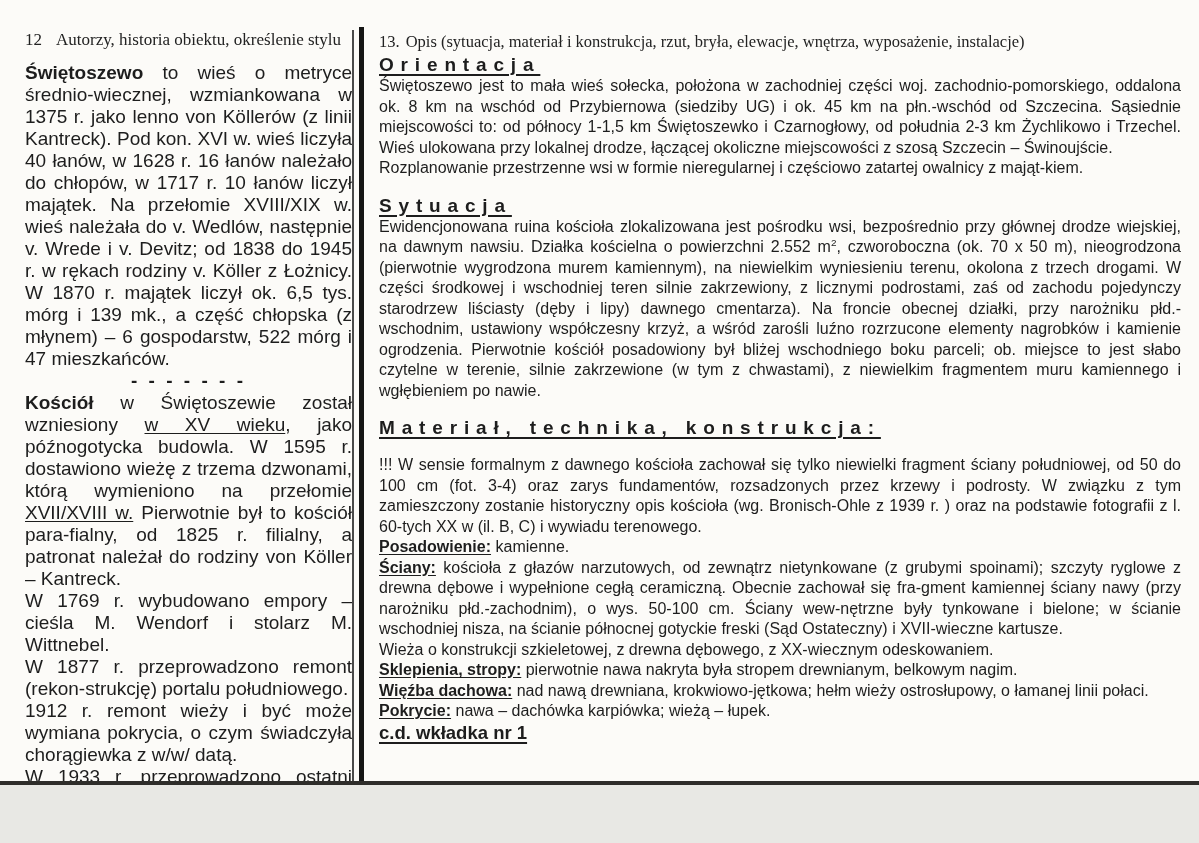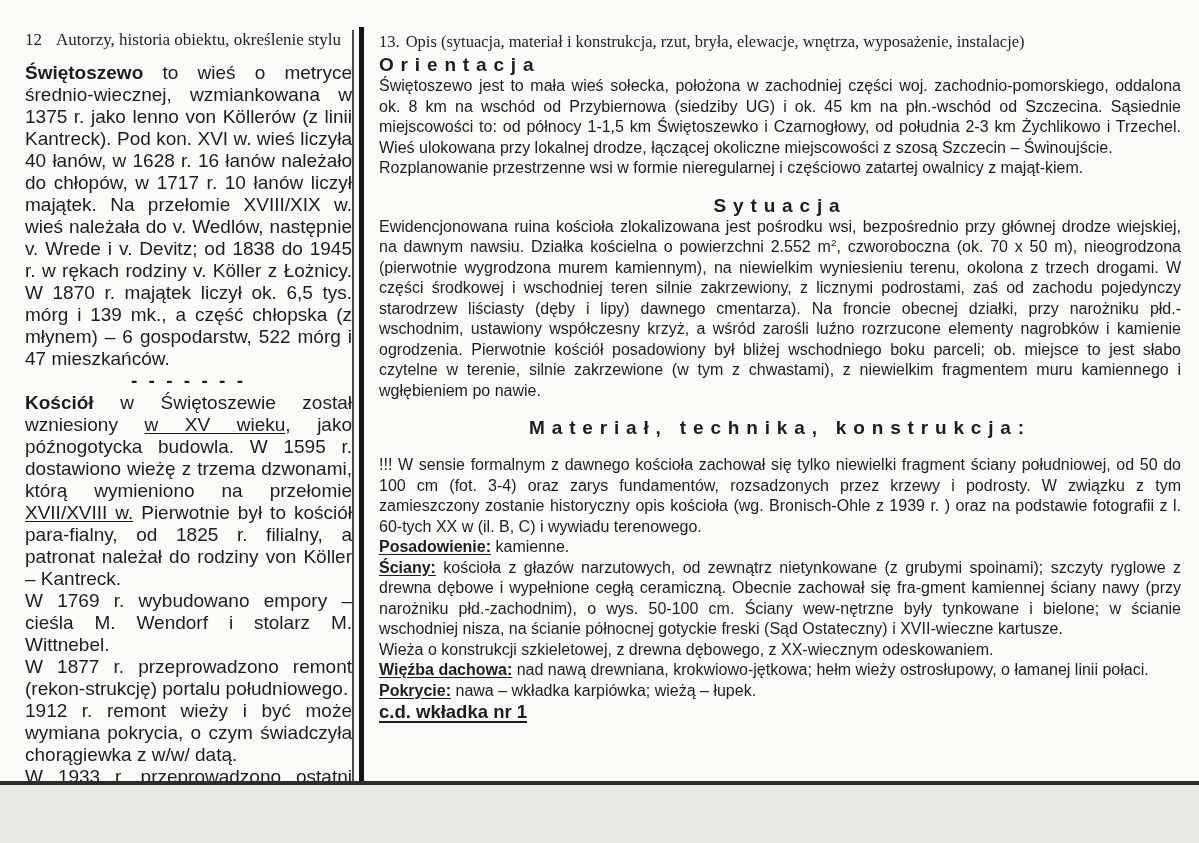--- a/index.html
+++ b/index.html
@@ -44,26 +44,26 @@
   .bu{font-weight:700;text-decoration:underline;text-underline-offset:2px;}
   .sup{vertical-align:super;font-size:0.62em;line-height:0;}
 
   .sep{
     text-align:center;font-weight:700;font-size:19px;
     letter-spacing:3px;line-height:20px;margin:1px 0;
   }
   .sect{
     display:inline-block;
     font-weight:700;font-size:19px;letter-spacing:0.36em;
-    text-underline-offset:3px;
+    text-decoration:underline;text-underline-offset:3px;
     text-decoration-thickness:2px;
     margin:0;
   }
   .sect-wrap{margin:0;}
-  .mt{margin-top:16px;text-align:center;}
+  .mt{margin-top:16px;}
   .mb{margin-bottom:16px;}
   .footer-note{
     font-weight:700;font-size:19px;
     text-decoration:underline;text-underline-offset:3px;text-decoration-thickness:2px;
     margin-top:42px;
   }
   .col-right .footer-note{margin-top:0;font-size:18.5px;}
 </style>
 </head>
 <body>
@@ -103,22 +103,23 @@
     </div>
     <p class="body-text just"><span>Ewidencjonowana ruina kościoła zlokalizowana jest pośrodku wsi, bezpośrednio przy głównej drodze wiejskiej, na dawnym nawsiu. Działka kościelna o powierzchni 2.552 m</span><span class="sup">2</span><span>, czworoboczna (ok. 70 x 50 m), nieogrodzona (pierwotnie wygrodzona murem kamiennym), na niewielkim wyniesieniu terenu, okolona z trzech drogami. W części środkowej i wschodniej teren silnie zakrzewiony, z licznymi podrostami, zaś od zachodu pojedynczy starodrzew liściasty (dęby i lipy) dawnego cmentarza). Na froncie obecnej działki, przy narożniku płd.-wschodnim, ustawiony współczesny krzyż, a wśród zarośli luźno rozrzucone elementy nagrobków i kamienie ogrodzenia. Pierwotnie kościół posadowiony był bliżej wschodniego boku parceli; ob. miejsce to jest słabo czytelne w terenie, silnie zakrzewione (w tym z chwastami), z niewielkim fragmentem muru kamiennego i wgłębieniem po nawie.</span></p>
 
     <div class="sect-wrap mt mb">
       <h3 class="sect">Materiał, technika, konstrukcja:</h3>
     </div>
     <p class="body-text just"><span>!!! W sensie formalnym z dawnego kościoła zachował się tylko niewielki fragment ściany południowej, od 50 do 100 cm (fot. 3-4) oraz zarys fundamentów, rozsadzonych przez krzewy i podrosty. W związku z tym zamieszczony zostanie historyczny opis kościoła (wg. Bronisch-Ohle z 1939 r. ) oraz na podstawie fotografii z l. 60-tych XX w (il. B, C) i wywiadu terenowego.</span></p>
     <p class="body-text just"><span class="bu">Posadowienie:</span><span> kamienne.</span></p>
     <p class="body-text just"><span class="bu">Ściany:</span><span> kościoła z głazów narzutowych, od zewnątrz nietynkowane (z grubymi spoinami); szczyty ryglowe z drewna dębowe i wypełnione cegłą ceramiczną. Obecnie zachował się fra-gment kamiennej ściany nawy (przy narożniku płd.-zachodnim), o wys. 50-100 cm. Ściany wew-nętrzne były tynkowane i bielone; w ścianie wschodniej nisza, na ścianie północnej gotyckie freski (Sąd Ostateczny) i XVII-wieczne kartusze.</span></p>
     <p class="body-text just"><span>Wieża o konstrukcji szkieletowej, z drewna dębowego, z XX-wiecznym odeskowaniem.</span></p>
+    <p class="body-text just"><span class="bu">Sklepienia, stropy:</span><span> pierwotnie nawa nakryta była stropem drewnianym, belkowym nagim.</span></p>
     <p class="body-text just"><span class="bu">Więźba dachowa:</span><span> nad nawą drewniana, krokwiowo-jętkowa; hełm wieży ostrosłupowy, o łamanej linii połaci.</span></p>
-    <p class="body-text just"><span class="bu">Pokrycie:</span><span> nawa – wkładka karpiówka; wieżą – łupek.</span></p>
+    <p class="body-text just"><span class="bu">Pokrycie:</span><span> nawa – dachówka karpiówka; wieżą – łupek.</span></p>
     <p class="footer-note">c.d. wkładka nr 1</p>
   </div>
 
   <div class="bottom-rule"></div>
   <div class="corner-box bl"></div>
   <div class="corner-box br"></div>
 
 </div>
 
 </body></html>

